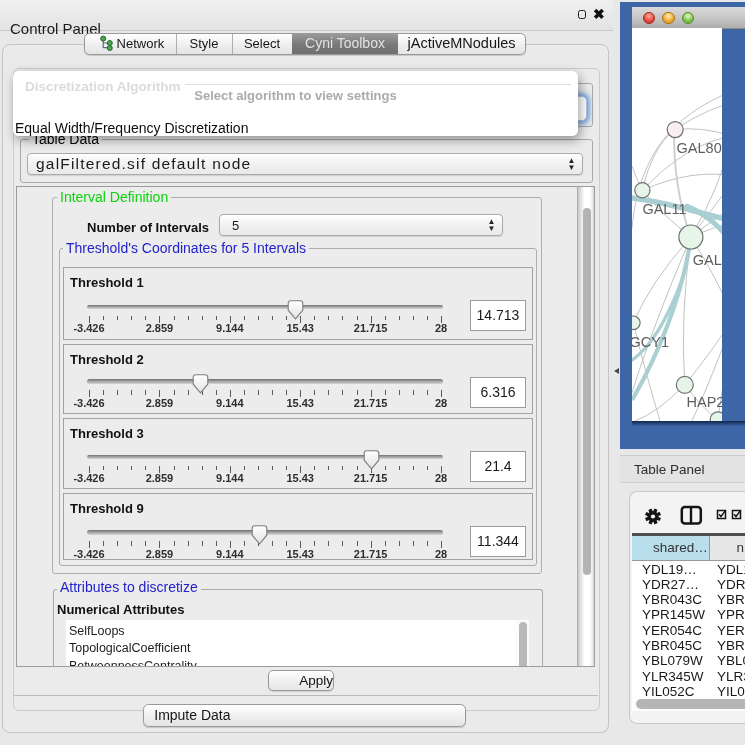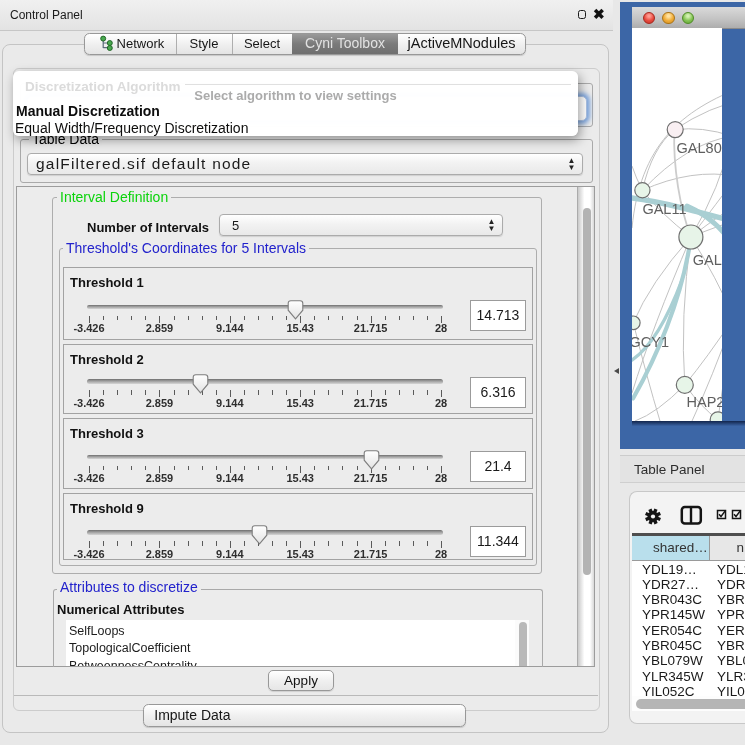--- a/index.html
+++ b/index.html
@@ -21,21 +21,21 @@
 .thbox b{position:absolute;left:6px;top:7px;font-size:13px;color:#111}
 .seg{position:absolute;border:1px solid #989898;border-radius:5.5px;background:linear-gradient(#ffffff,#f0f0f0 50%,#e4e4e4);box-shadow:0 1px 1px rgba(0,0,0,0.15)}
 .seg .it{position:absolute;top:0;height:100%;font-size:13px;color:#161616;text-align:center}
 .seg .sel{background:linear-gradient(#9a9a9a,#7a7a7a 50%,#6f6f6f);color:#e2e2e2}
 .seg .dv{position:absolute;top:0;bottom:0;width:1px;background:#aeaeae}
 .row{position:absolute;white-space:nowrap}
 </style></head>
 <body>
 
 <div class="abs" id="titlebar" style="left:0;top:0;width:613px;height:30px;background:linear-gradient(#f0f0f0,#e3e3e3);border-bottom:1px solid #c6c6c6">
-  <div class="abs" style="left:10px;top:8px;font-size:12px;color:#1a1a1a">Control Panel</div>
+  <div class="abs" style="left:10px;top:20px;font-size:15px;color:#1a1a1a">Control Panel</div>
   <div class="abs" style="left:577.5px;top:10px;width:6.5px;height:6.5px;border:1.5px solid #1a1a1a;border-radius:2.5px"></div>
   <div class="abs" style="left:593px;top:6px;font-size:14px;font-weight:bold;color:#111">✖</div>
 </div>
 
 <div class="abs" style="left:2px;top:44px;width:605px;height:687px;border:1px solid #c4c4c4;border-radius:8px;background:#eaeaea"></div>
 
 <div class="abs" style="left:13px;top:68px;width:585px;height:641px;border:1px solid #cccccc;border-radius:6px;background:#ebebeb"></div>
 
 <div class="seg" style="left:84px;top:32.8px;width:440px;height:19.8px">
   <div class="it sel" style="left:207px;width:106px;line-height:19.8px;font-size:14px">Cyni Toolbox</div>
@@ -111,21 +111,21 @@
 <div class="abs" style="left:66px;top:620px;width:463px;height:46px;background:#fff;overflow:hidden">
   <div style="padding:3px 0 0 3px;font-size:12.5px;color:#1c1c1c;line-height:17.4px">SelfLoops<br>TopologicalCoefficient<br>BetweennessCentrality</div>
   <div class="abs" style="right:0;top:0;width:14.5px;height:100%;background:#fbfbfb"></div>
   <div class="abs" style="right:2px;top:2px;width:8.5px;height:60px;border-radius:4.5px;background:#b9b9b9"></div>
 </div>
 
 <div class="abs" style="left:17px;top:666.5px;width:576px;height:42px;background:#ebebeb"></div>
 
 <div class="abs" style="left:14px;top:694.5px;width:584px;border-top:1px solid #b9b9b9"></div>
 
-<div class="abs" style="left:268px;top:670px;width:64px;height:19px;border:1px solid #989898;border-radius:5px;background:linear-gradient(#ffffff,#f0f0f0 50%,#e6e6e6);text-align:center;line-height:19px;font-size:13.5px;color:#111;box-shadow:0 1px 1px rgba(0,0,0,0.12)">Apply</div>
+<div class="abs" style="left:268px;top:670px;width:64px;height:19px;border:1px solid #989898;border-radius:5px;background:linear-gradient(#ffffff,#f0f0f0 50%,#e6e6e6);text-align:right;line-height:19px;font-size:13.5px;color:#111;box-shadow:0 1px 1px rgba(0,0,0,0.12)">Apply</div>
 
 <div class="seg" style="left:143.3px;top:704px;width:321px;height:21px">
   <div class="it" style="left:0;width:96.2px;line-height:21px;font-size:14px">Impute Data</div>
 </div>
 
 <div class="abs" style="left:614px;top:368px;width:0;height:0;border-style:solid;border-width:3.5px 5.5px 3.5px 0;border-color:transparent #4a4a4a transparent transparent"></div>
 
 <div class="abs" id="netwin" style="left:620px;top:2px;width:125px;height:447px;background:#3c66a6">
   <div class="abs" style="left:12px;top:5px;width:113px;height:21px;background:linear-gradient(#dadada,#c4c4c4 55%,#adadad);border-bottom:1px solid #8a8a8a"></div>
   <div class="abs" style="left:22.5px;top:9.5px;width:10.5px;height:10.5px;border-radius:50%;background:radial-gradient(circle at 50% 30%,#ff9a90 12%,#e84a3e 55%,#c33125);border:0.8px solid #a5281e"></div>
@@ -237,15 +237,14 @@
     </div>
   <div class="abs" style="left:2.5px;top:203.5px;width:124px;height:15px;background:#fdfdfd">
     <div class="abs" style="left:3.5px;top:3px;width:125px;height:10px;border-radius:5px;background:#b5b5b5"></div>
   </div>
 </div>
 
 <div class="abs" id="popup" style="left:13px;top:71px;width:565px;height:64.5px;background:rgba(255,255,255,0.985);border-radius:6px;box-shadow:2px 4px 11px rgba(0,0,0,0.38);z-index:50">
   <div class="abs" style="left:172px;top:13px;width:386px;border-top:1px solid rgba(165,165,165,0.35)"></div>
   <div class="abs" style="left:12px;top:8px;font-size:13.5px;font-weight:bold;color:#dbdbdb">Discretization Algorithm</div>
   <div class="abs" style="left:0;top:17px;width:100%;text-align:center;font-size:13px;font-weight:bold;color:#ababab">Select algorithm to view settings</div>
-  <div class="abs" style="left:3px;top:31.5px;font-size:14px;font-weight:bold;color:#0d0d0d">Manual Discretization</div>
   <div class="abs" style="left:2px;top:48.5px;font-size:14px;color:#0d0d0d">Equal Width/Frequency Discretization</div>
 </div>
 
 </body></html>

